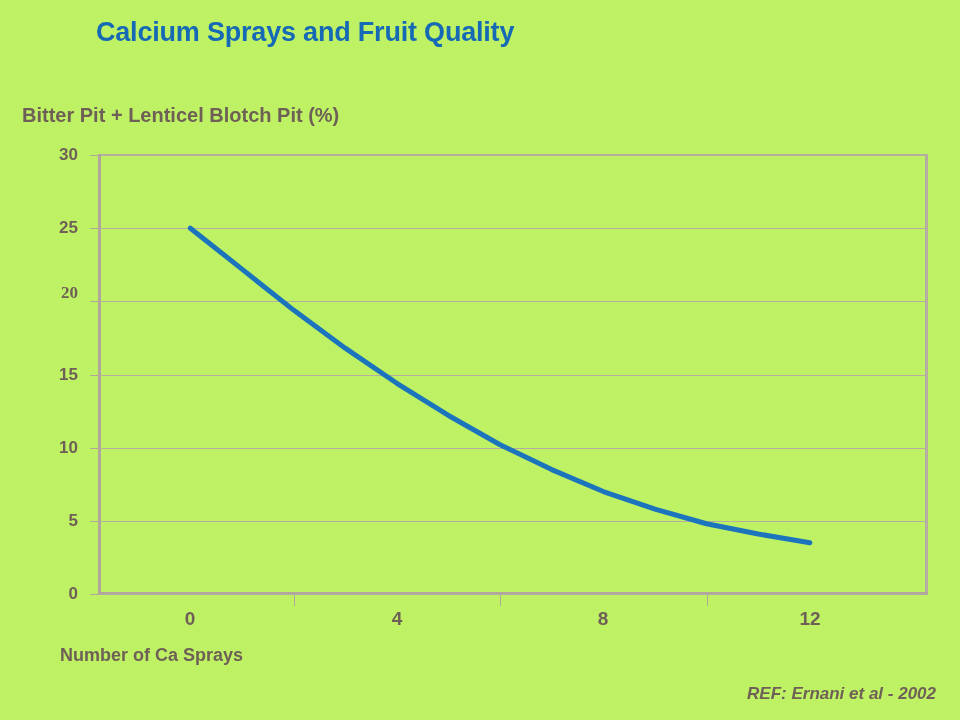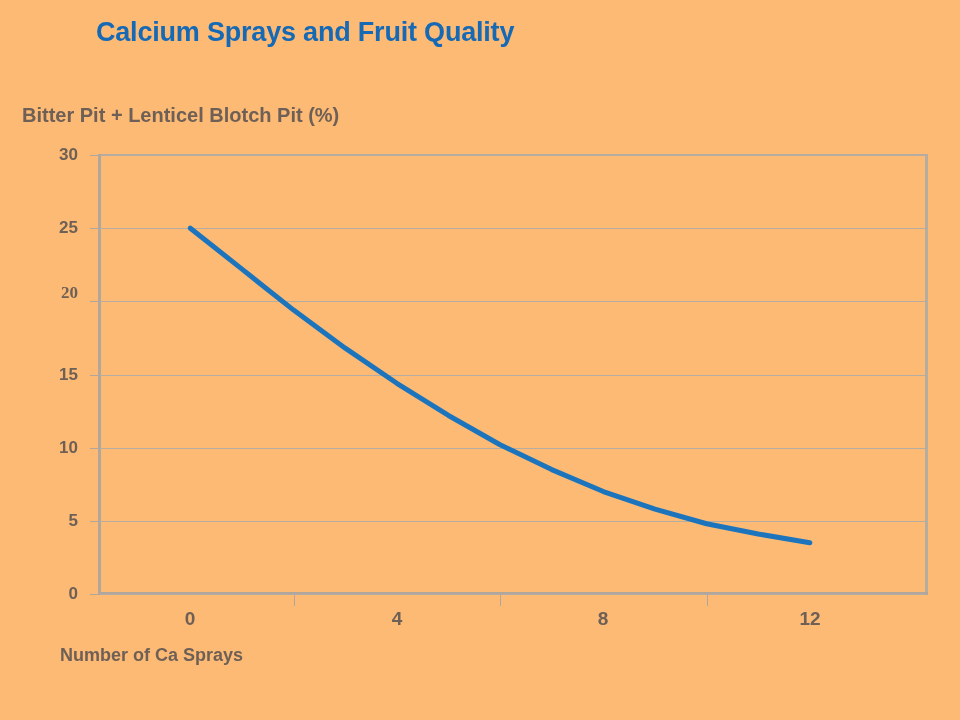--- a/index.html
+++ b/index.html
@@ -11,21 +11,21 @@
     width: 960px;
     height: 720px;
     font-family: "Liberation Sans", sans-serif;
     overflow: hidden;
     position: relative;
   }
   #stage {
     position: relative;
     width: 960px;
     height: 720px;
-    background: #fdba74;
+    background: #bef264;
   }
 
   
   .title-block {
     position: absolute;
     left: 96px;
     top: 18px;
   }
   .chart-title {
     font-size: 27px;
@@ -217,14 +217,15 @@
       <div class="xtick-label" style="left: 780px;">12</div>
       <div class="xtick" style="left: 707px;"></div>
     </div>
 
   <svg class="series-svg" viewBox="0 0 960 720">
     <polyline id="series-path" fill="none" stroke="#1C75BC" stroke-width="5" stroke-linecap="round" stroke-linejoin="round" points="190.34,228.17 241.97,269.14 293.59,310.11 345.22,348.16 396.84,383.28 448.47,415.47 500.09,444.74 551.72,469.62 603.34,491.57 654.97,509.13 706.59,523.76 758.22,534.00 809.84,542.78"></polyline>
   </svg>
 
   <div class="xlabel"><span>Number of Ca Sprays</span></div>
 
+  <div class="reference">REF: Ernani et al - 2002</div>
 
 </div>
 
 </body></html>

